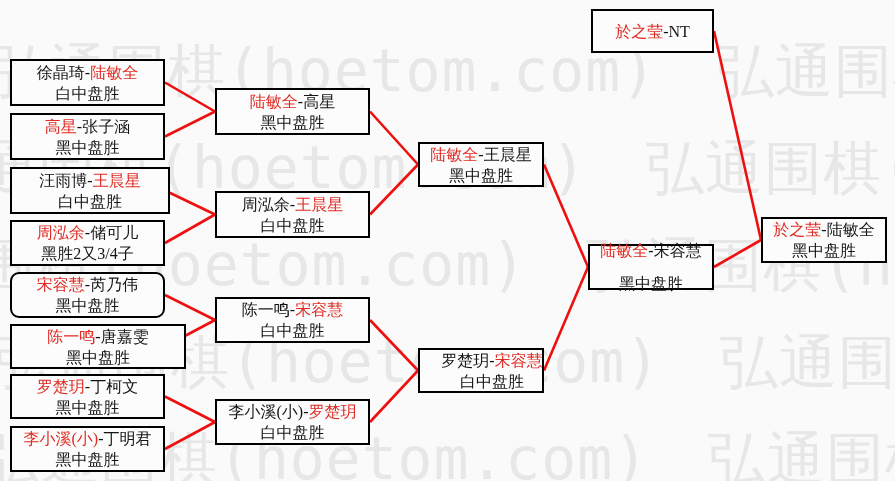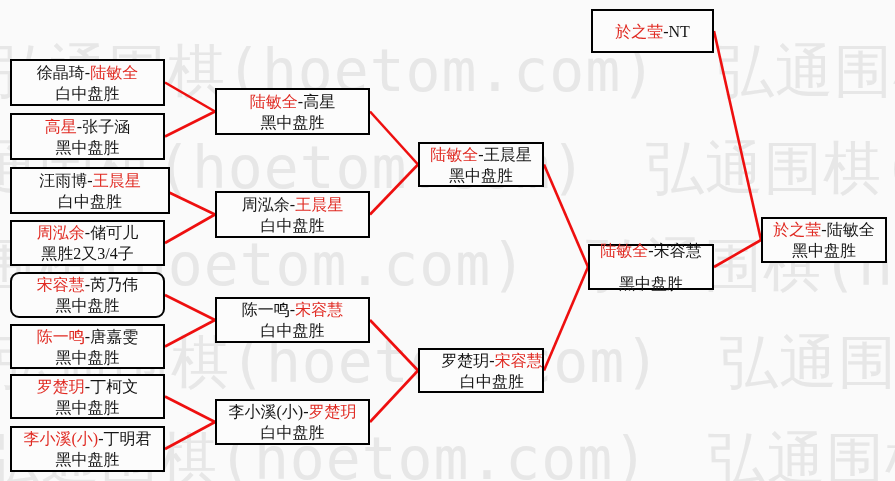--- a/index.html
+++ b/index.html
@@ -43,21 +43,21 @@
     font-size:16px;line-height:21px;
     color:#141414;
     white-space:nowrap;
   }
   .l2:empty{display:none;}
   [data-box="r1m1"]{left:10px;top:59px;width:155px;height:47px;}
   [data-box="r1m2"]{left:10px;top:113px;width:155px;height:47px;}
   [data-box="r1m3"]{left:10px;top:167px;width:160px;height:47px;}
   [data-box="r1m4"]{left:10px;top:220px;width:155px;height:46px;}
   [data-box="r1m5"]{left:10px;top:272px;width:155px;height:46px;border-radius:9px;}
-  [data-box="r1m6"]{left:10px;top:324px;width:155px;height:45px;}
+  [data-box="r1m6"]{left:10px;top:324px;width:176px;height:45px;}
   [data-box="r1m7"]{left:10px;top:374px;width:155px;height:45px;text-align:center;}
   [data-box="r1m8"]{left:10px;top:426px;width:155px;height:46px;}
   [data-box="r2m1"]{left:215px;top:88px;width:155px;height:47px;}
   [data-box="r2m2"]{left:215px;top:191px;width:155px;height:47px;}
   [data-box="r2m3"]{left:215px;top:297px;width:155px;height:46px;}
   [data-box="r2m4"]{left:215px;top:399px;width:155px;height:46px;}
   [data-box="sf1"]{left:418px;top:142px;width:126px;height:45px;}
   [data-box="sf2"]{left:418px;top:348px;width:126px;height:45px;padding-left:22px;}
   [data-box="f1"]{left:588px;top:244px;width:126px;height:46px;gap:12px;}
   [data-box="bye"]{left:591px;top:9px;width:123px;height:44px;text-align:right;}

